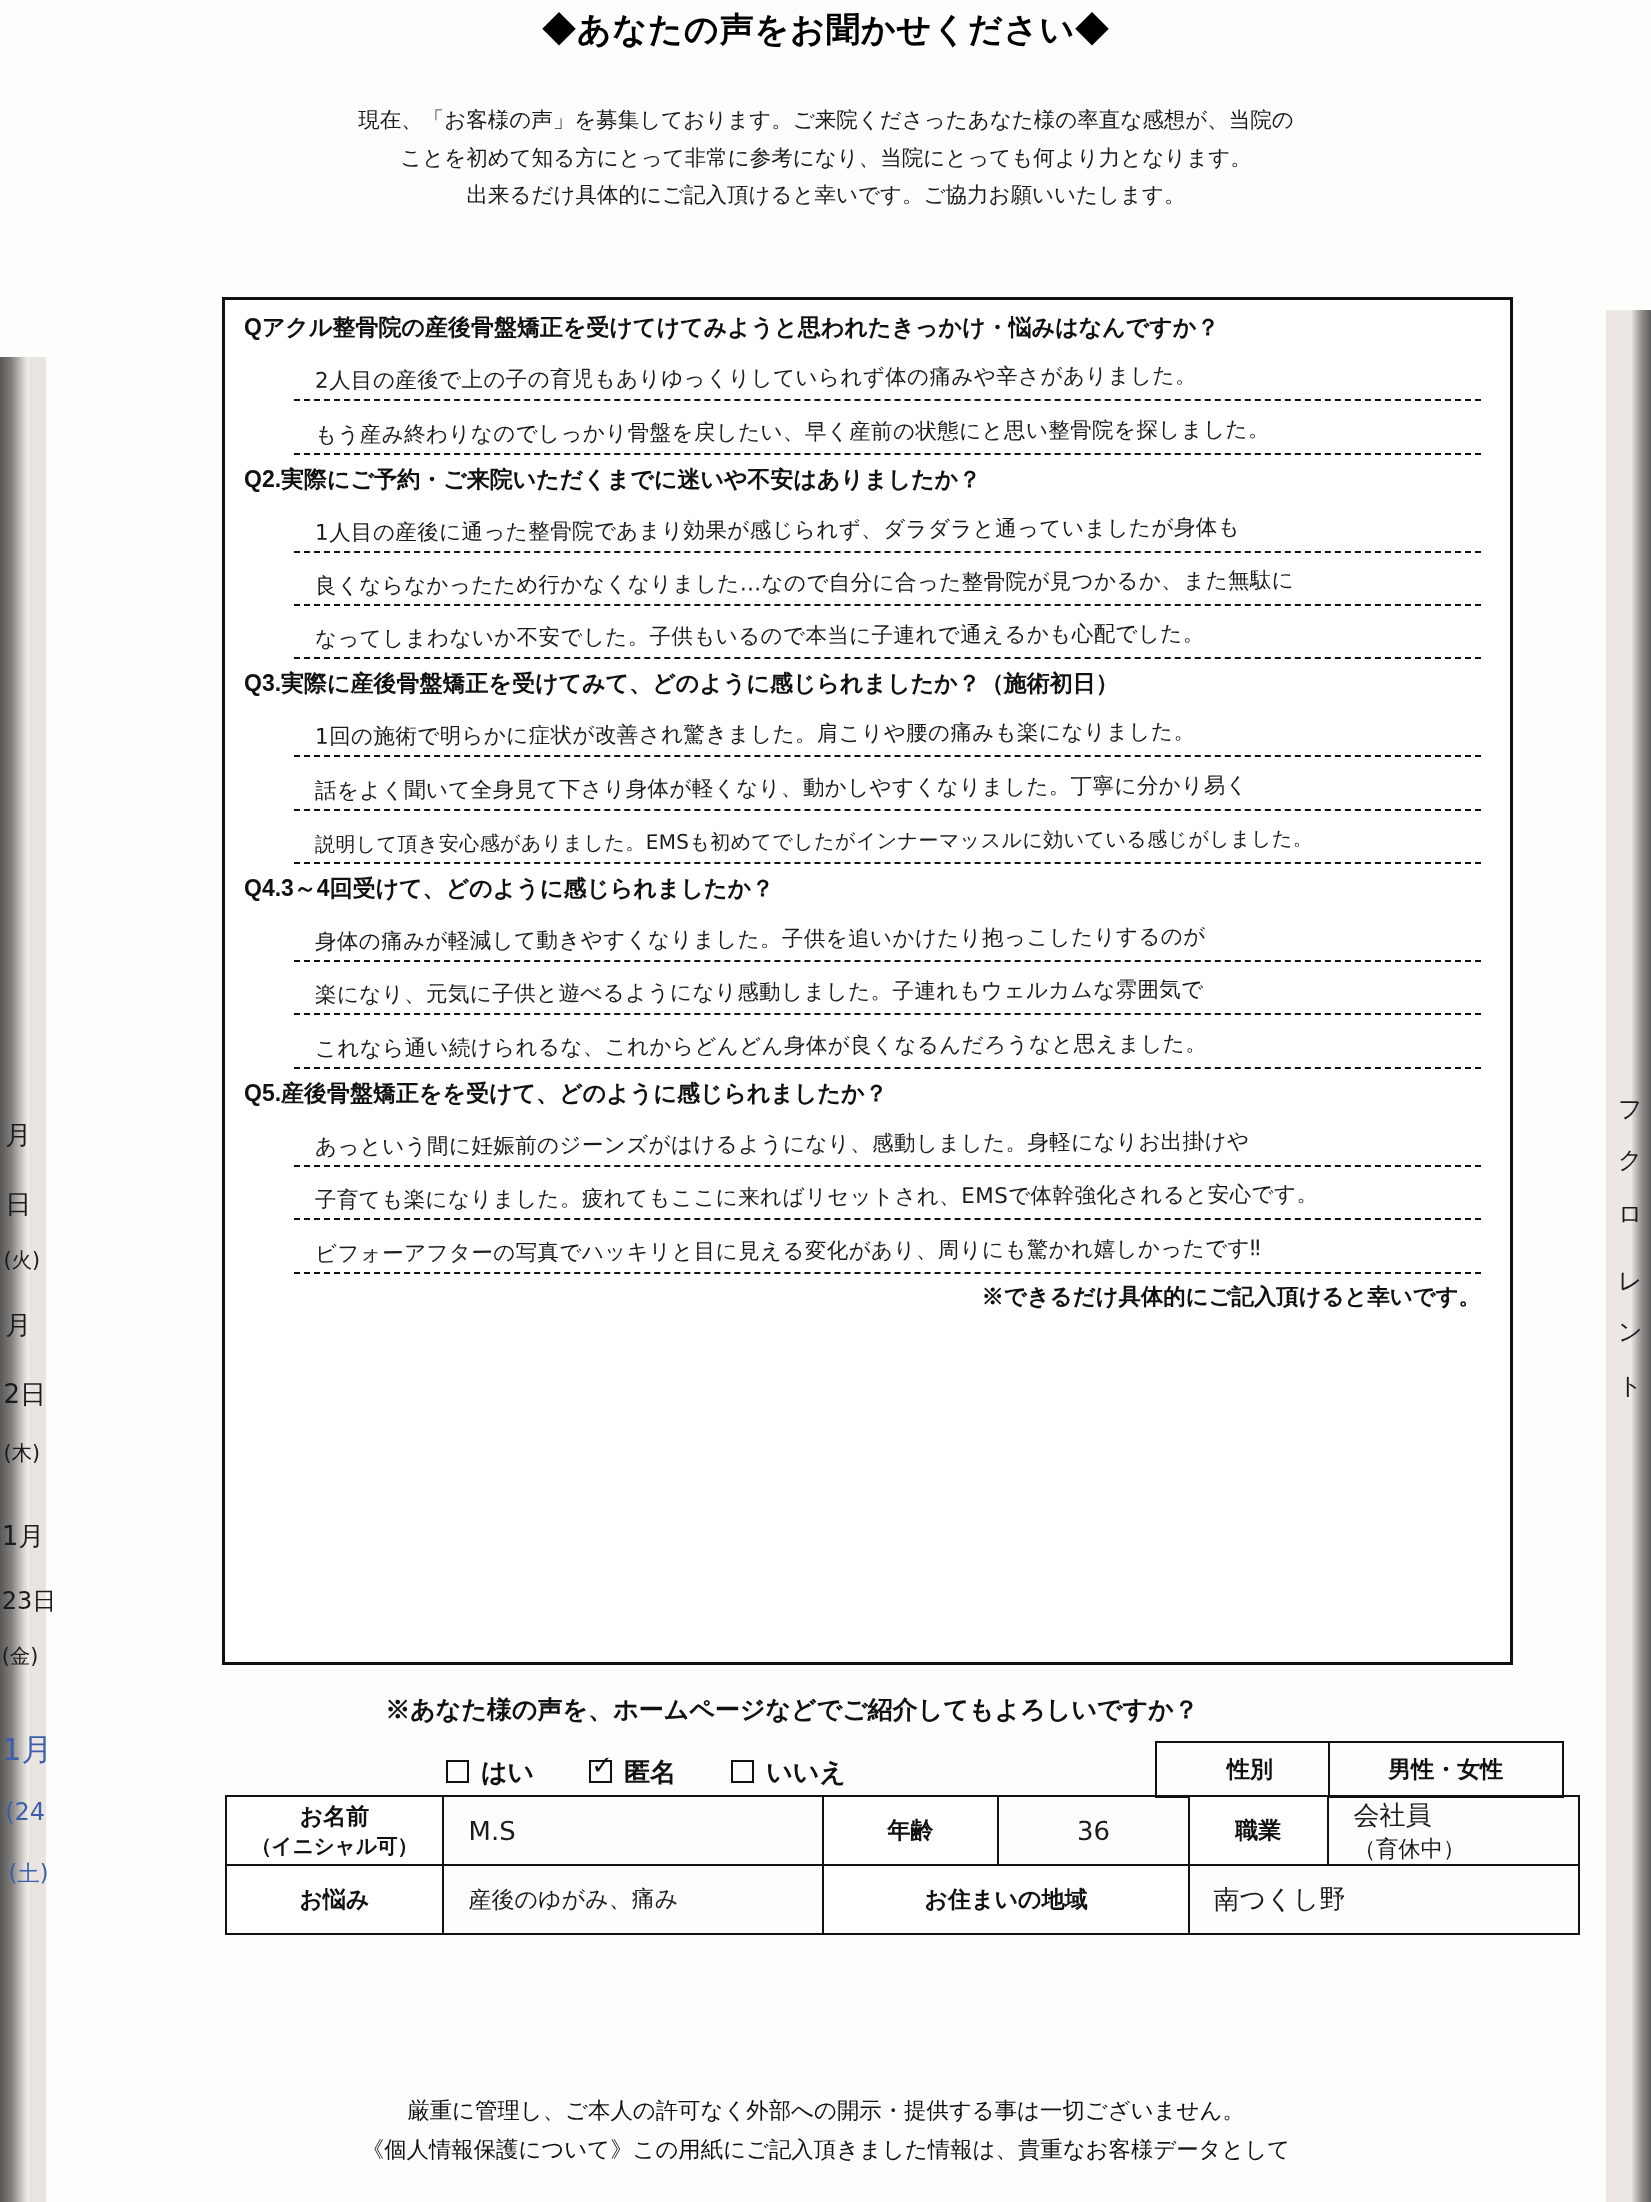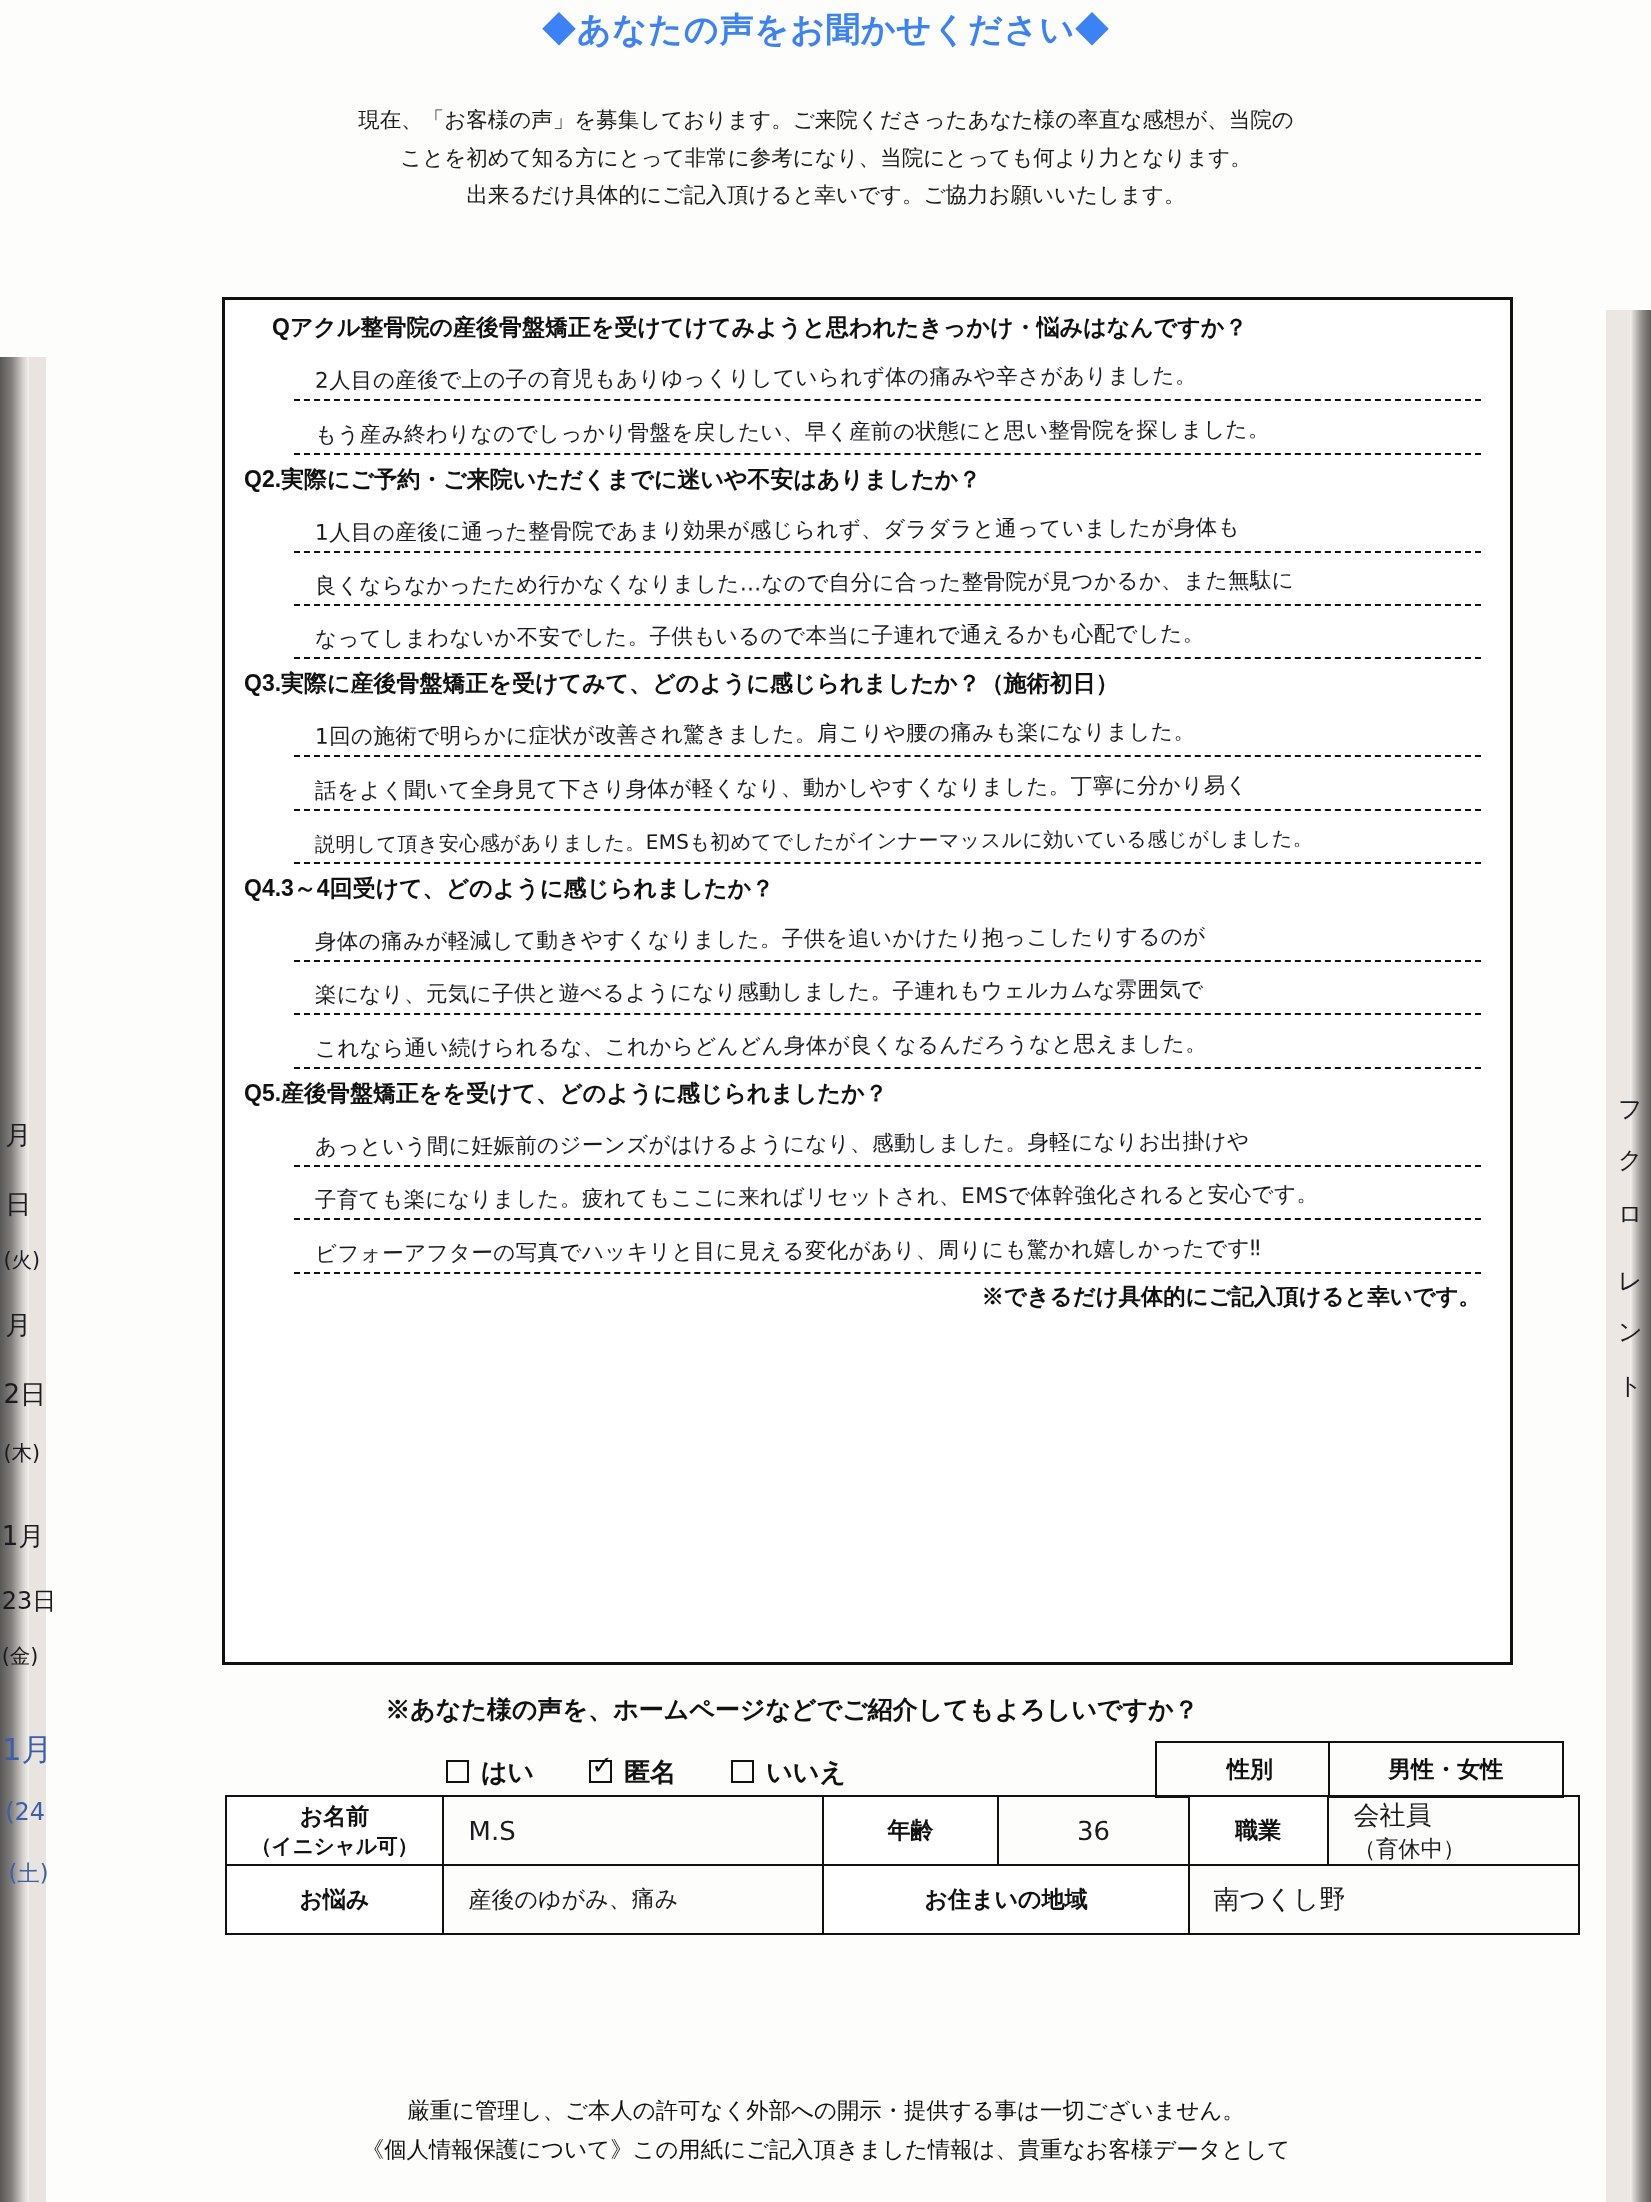--- a/index.html
+++ b/index.html
@@ -57,21 +57,21 @@
 
   
   .title {
     position: absolute;
     top: 6.9px;
     left: 0;
     width: 1652px;
     text-align: center;
     font-size: 34px;
     font-weight: bold;
-    color: #3b82f6;
+    color: #000000;
     letter-spacing: 0.9px;
   }
   .intro {
     position: absolute;
     top: 102px;
     left: 0;
     width: 1652px;
     text-align: center;
     color: #1a1a1a;
     font-size: 21.5px;
@@ -245,21 +245,21 @@
   <div class="title">◆あなたの声をお聞かせください◆</div>
 
   <div class="intro">
     <div>現在、「お客様の声」を募集しております。ご来院くださったあなた様の率直な感想が、当院の</div>
     <div>ことを初めて知る方にとって非常に参考になり、当院にとっても何より力となります。</div>
     <div>出来るだけ具体的にご記入頂けると幸いです。ご協力お願いいたします。</div>
   </div>
 
   <div class="qbox">
 
-    <div class="q" style="top:12px;margin-left:28px;">Qアクル整骨院の産後骨盤矯正を受けてけてみようと思われたきっかけ・悩みはなんですか？</div>
+    <div class="q" style="top:12px;">Qアクル整骨院の産後骨盤矯正を受けてけてみようと思われたきっかけ・悩みはなんですか？</div>
     <div class="ans" style="top:48px;">
       <span class="hw">2人目の産後で上の子の育児もありゆっくりしていられず体の痛みや辛さがありました。</span>
     </div>
     <div class="ans" style="top:102px;">
       <span class="hw">もう産み終わりなのでしっかり骨盤を戻したい、早く産前の状態にと思い整骨院を探しました。</span>
     </div>
 
     <div class="q" style="top:164px;">Q2.実際にご予約・ご来院いただくまでに迷いや不安はありましたか？</div>
     <div class="ans" style="top:200px;">
       <span class="hw">1人目の産後に通った整骨院であまり効果が感じられず、ダラダラと通っていましたが身体も</span>

